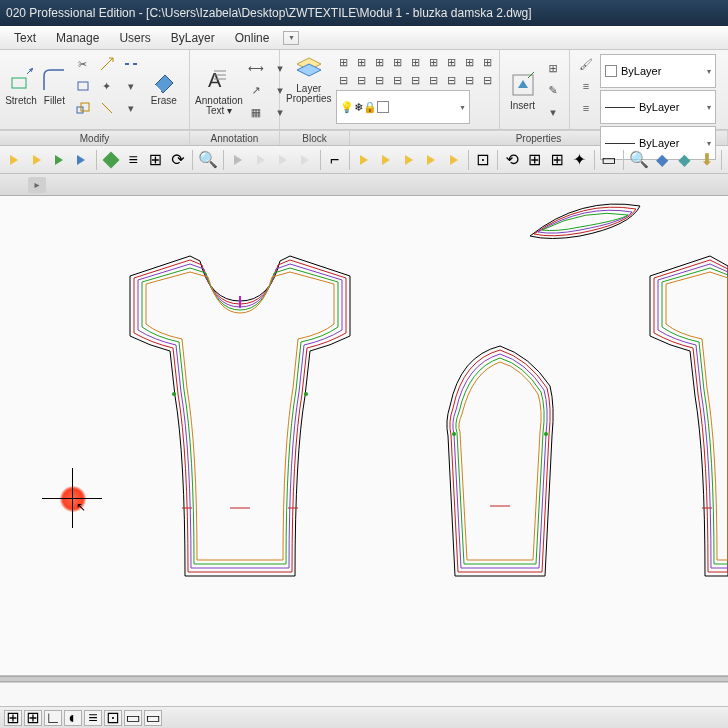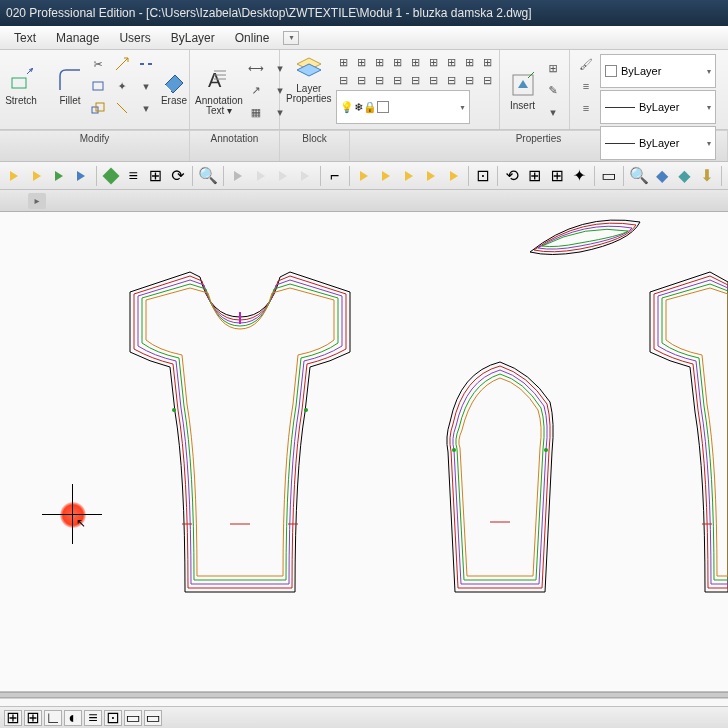--- a/index.html
+++ b/index.html
@@ -14,21 +14,21 @@
 .ribbon { height: 80px; background: linear-gradient(#f7f7f7,#eaeaea); border-bottom: 1px solid #c8c8c8; display: flex; }
 .ribbon-group { border-right: 1px solid #d0d0d0; padding: 4px 6px 2px 6px; display:flex; flex-direction:column; justify-content:space-between; }
 .ribbon-row { display:flex; gap:4px; align-items:center; }
 .big-btn { width:40px; display:flex; flex-direction:column; align-items:center; gap:2px; cursor:pointer; }
 .big-btn .ico { width:28px; height:28px; display:flex; align-items:center; justify-content:center; }
 .big-btn .txt { font-size:10px; color:#333; text-align:center; line-height:1; }
 .small-btn { width:20px; height:20px; border:1px solid transparent; display:flex; align-items:center; justify-content:center; cursor:pointer; font-size:11px; color:#555; }
 .dropdown-field { height:18px; border:1px solid #b8b8b8; background:#fff; font-size:11px; display:flex; align-items:center; padding:16px 4px; }
 .dropdown-field .arrow { margin-left:auto; font-size:8px; color:#666; }
 
-.group-label-bar { height:32px; background:linear-gradient(#ececec,#dcdcdc); border-top:1px solid #d0d0d0; border-bottom:1px solid #c0c0c0; display:flex; }
+.group-label-bar { height:16px; background:linear-gradient(#ececec,#dcdcdc); border-top:1px solid #d0d0d0; border-bottom:1px solid #c0c0c0; display:flex; }
 .group-label-bar > div { font-size:10px; color:#444; text-align:center; border-right:1px solid #d0d0d0; line-height:16px; }
 
 .toolbar2 { height:28px; background:linear-gradient(#f6f6f6,#e6e6e6); border-bottom:1px solid #c0c0c0; display:flex; align-items:center; padding:0 4px; gap:2px; }
 .tb-btn { width:22px; height:22px; border:1px solid transparent; display:flex; align-items:center; justify-content:center; cursor:pointer; }
 .tb-sep { width:1px; height:20px; background:#c0c0c0; margin:0 2px; }
 
 .doctab-bar { height:22px; background:linear-gradient(#e8e8e8,#d8d8d8); border-bottom:1px solid #b0b0b0; display:flex; align-items:center; padding-left:24px; }
 .doctab { height:20px; background:linear-gradient(#fefefe,#ececec); border:1px solid #b0b0b0; border-bottom:none; border-radius:3px 3px 0 0; display:flex; align-items:center; padding:0 6px; font-size:11px; color:#333; gap:4px; }
 .doctab .file-ico { width:14px; height:14px; background:#4a80c0; display:inline-block; }
 .doctab .close { cursor:pointer; color:#666; font-size:12px; }
@@ -76,21 +76,21 @@
       <div class="big-btn" style="width:30px;">
         <div class="ico">
             <svg width="24" height="24">
               <rect x="3" y="10" width="14" height="10" fill="none" stroke="#2a6" stroke-width="1"></rect>
               <path d="M18 6 L24 0" stroke="#46a" stroke-width="1"></path>
               <path d="M20 2 L24 0 L22 4" fill="none" stroke="#46a"></path>
             </svg>
           </div>
         <div class="txt">Stretch</div>
       </div>
-      <div class="big-btn" style="width:30px;margin-left:16px;">
+      <div class="big-btn" style="width:30px;">
         <div class="ico">
             <svg width="24" height="24">
               <path d="M2 22 L2 8 Q2 2 8 2 L22 2" fill="none" stroke="#46a" stroke-width="1.5"></path>
             </svg>
           </div>
         <div class="txt">Fillet</div>
       </div>
       <div style="display:flex;flex-direction:column;gap:2px;">
         <div class="ribbon-row">
           <div class="small-btn">✂</div>

